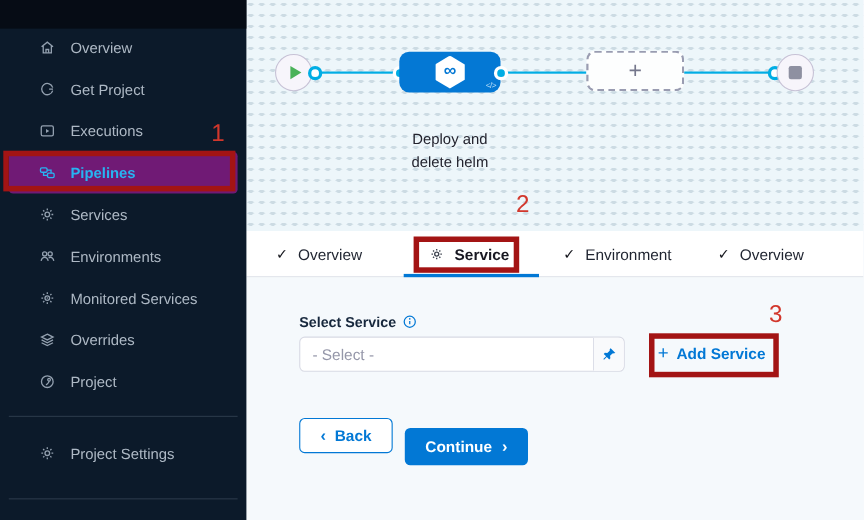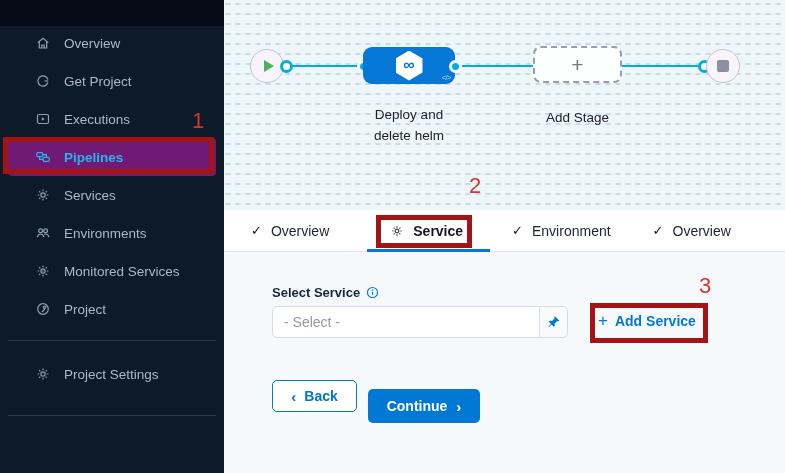--- a/index.html
+++ b/index.html
@@ -60,21 +60,21 @@
     display:flex; align-items:center; justify-content:center;
   }
   .hexagon span { color:#0478d4; font-size:16px; font-weight:700; line-height:1; margin-top:-1px; }
   .code-badge { position:absolute; right:4px; bottom:2px; font-size:7.5px; color:#b5ddf8; letter-spacing:-0.5px; }
   .add-stage-box {
     position:absolute; left:309px; top:46px; width:89px; height:37px;
     background:#fdfefe; border:2px dashed #999cb1; border-radius:8px; cursor:pointer;
     display:flex; align-items:center; justify-content:center;
     color:#75778c; font-size:21px; font-weight:300; line-height:1;
   }
-  .graph-label { position:absolute; text-align:center; color:#23232e; font-size:13.5px; line-height:21px; }
+  .graph-label { position:absolute; text-align:center; color:#23232e; font-size:13.5px; line-height:21px;margin-top:12px; }
 
   
   .tabbar {
     position:absolute; left:0; top:210px; width:561px; height:42px;
     background:#ffffff; border-bottom:1px solid #e2e5ec;
     display:flex; align-items:center; padding-left:27px;
   }
   .tab { position:relative; height:42px; display:flex; align-items:center; gap:9px; font-size:14px; color:#1f2430; cursor:pointer; }
   .tab .check { color:#15161d; font-size:13px; font-weight:700; }
   .tab.t-overview { margin-right:61px; }
@@ -202,20 +202,29 @@
       <span class="ic">
         <svg width="16" height="16" viewBox="0 0 16 16" fill="none" stroke="currentColor" stroke-width="1.2">
             <circle cx="8" cy="8" r="2.1"></circle>
             <path d="M8 2.6v1.6M8 11.8v1.6M2.6 8h1.6M11.8 8h1.6M4.2 4.2l1.1 1.1M10.7 10.7l1.1 1.1M11.8 4.2l-1.1 1.1M5.3 10.7l-1.1 1.1"></path>
             <circle cx="8" cy="8" r="0.7" fill="currentColor" stroke="none"></circle>
           </svg>
       </span>
       <span>Monitored Services</span>
     </div>
 
+    <div class="nav-item">
+      <span class="ic">
+        <svg width="16" height="16" viewBox="0 0 16 16" fill="none" stroke="currentColor" stroke-width="1.2">
+            <path d="M8 2.8l5.2 2.6L8 8 2.8 5.4z"></path>
+            <path d="M2.8 8 8 10.6 13.2 8M2.8 10.6 8 13.2l5.2-2.6"></path>
+          </svg>
+      </span>
+      <span>Overrides</span>
+    </div>
 
     <div class="nav-item">
       <span class="ic">
         <svg width="16" height="16" viewBox="0 0 16 16" fill="none" stroke="currentColor" stroke-width="1.2">
             <circle cx="8" cy="8" r="5.3"></circle>
             <circle cx="9.6" cy="6.2" r="1.2"></circle>
             <path d="M9.6 7.4c0 2-1.6 2.4-2.7 3.6"></path>
           </svg>
       </span>
       <span>Project</span>
@@ -267,21 +276,20 @@
     <div class="ring free" style="left:474px;"></div>
 
     <div class="node-circle" style="left:482px;">
       <div class="stop-sq"></div>
     </div>
 
     <div class="graph-label" style="left:139px; top:104px; width:92px;">
       <div>Deploy and</div>
       <div>delete helm</div>
     </div>
-    <div class="graph-label" style="left:309px; top:107px; width:89px;">Add Stage</div>
   </div>
 
   <div class="tabbar">
     <div class="tab t-overview">
       <span class="check">✓</span>
       <span>Overview</span>
     </div>
     <div class="tab t-service">
       <span class="gear-ic">
         <svg width="14" height="14" viewBox="0 0 16 16" fill="none" stroke="currentColor" stroke-width="1.4">

